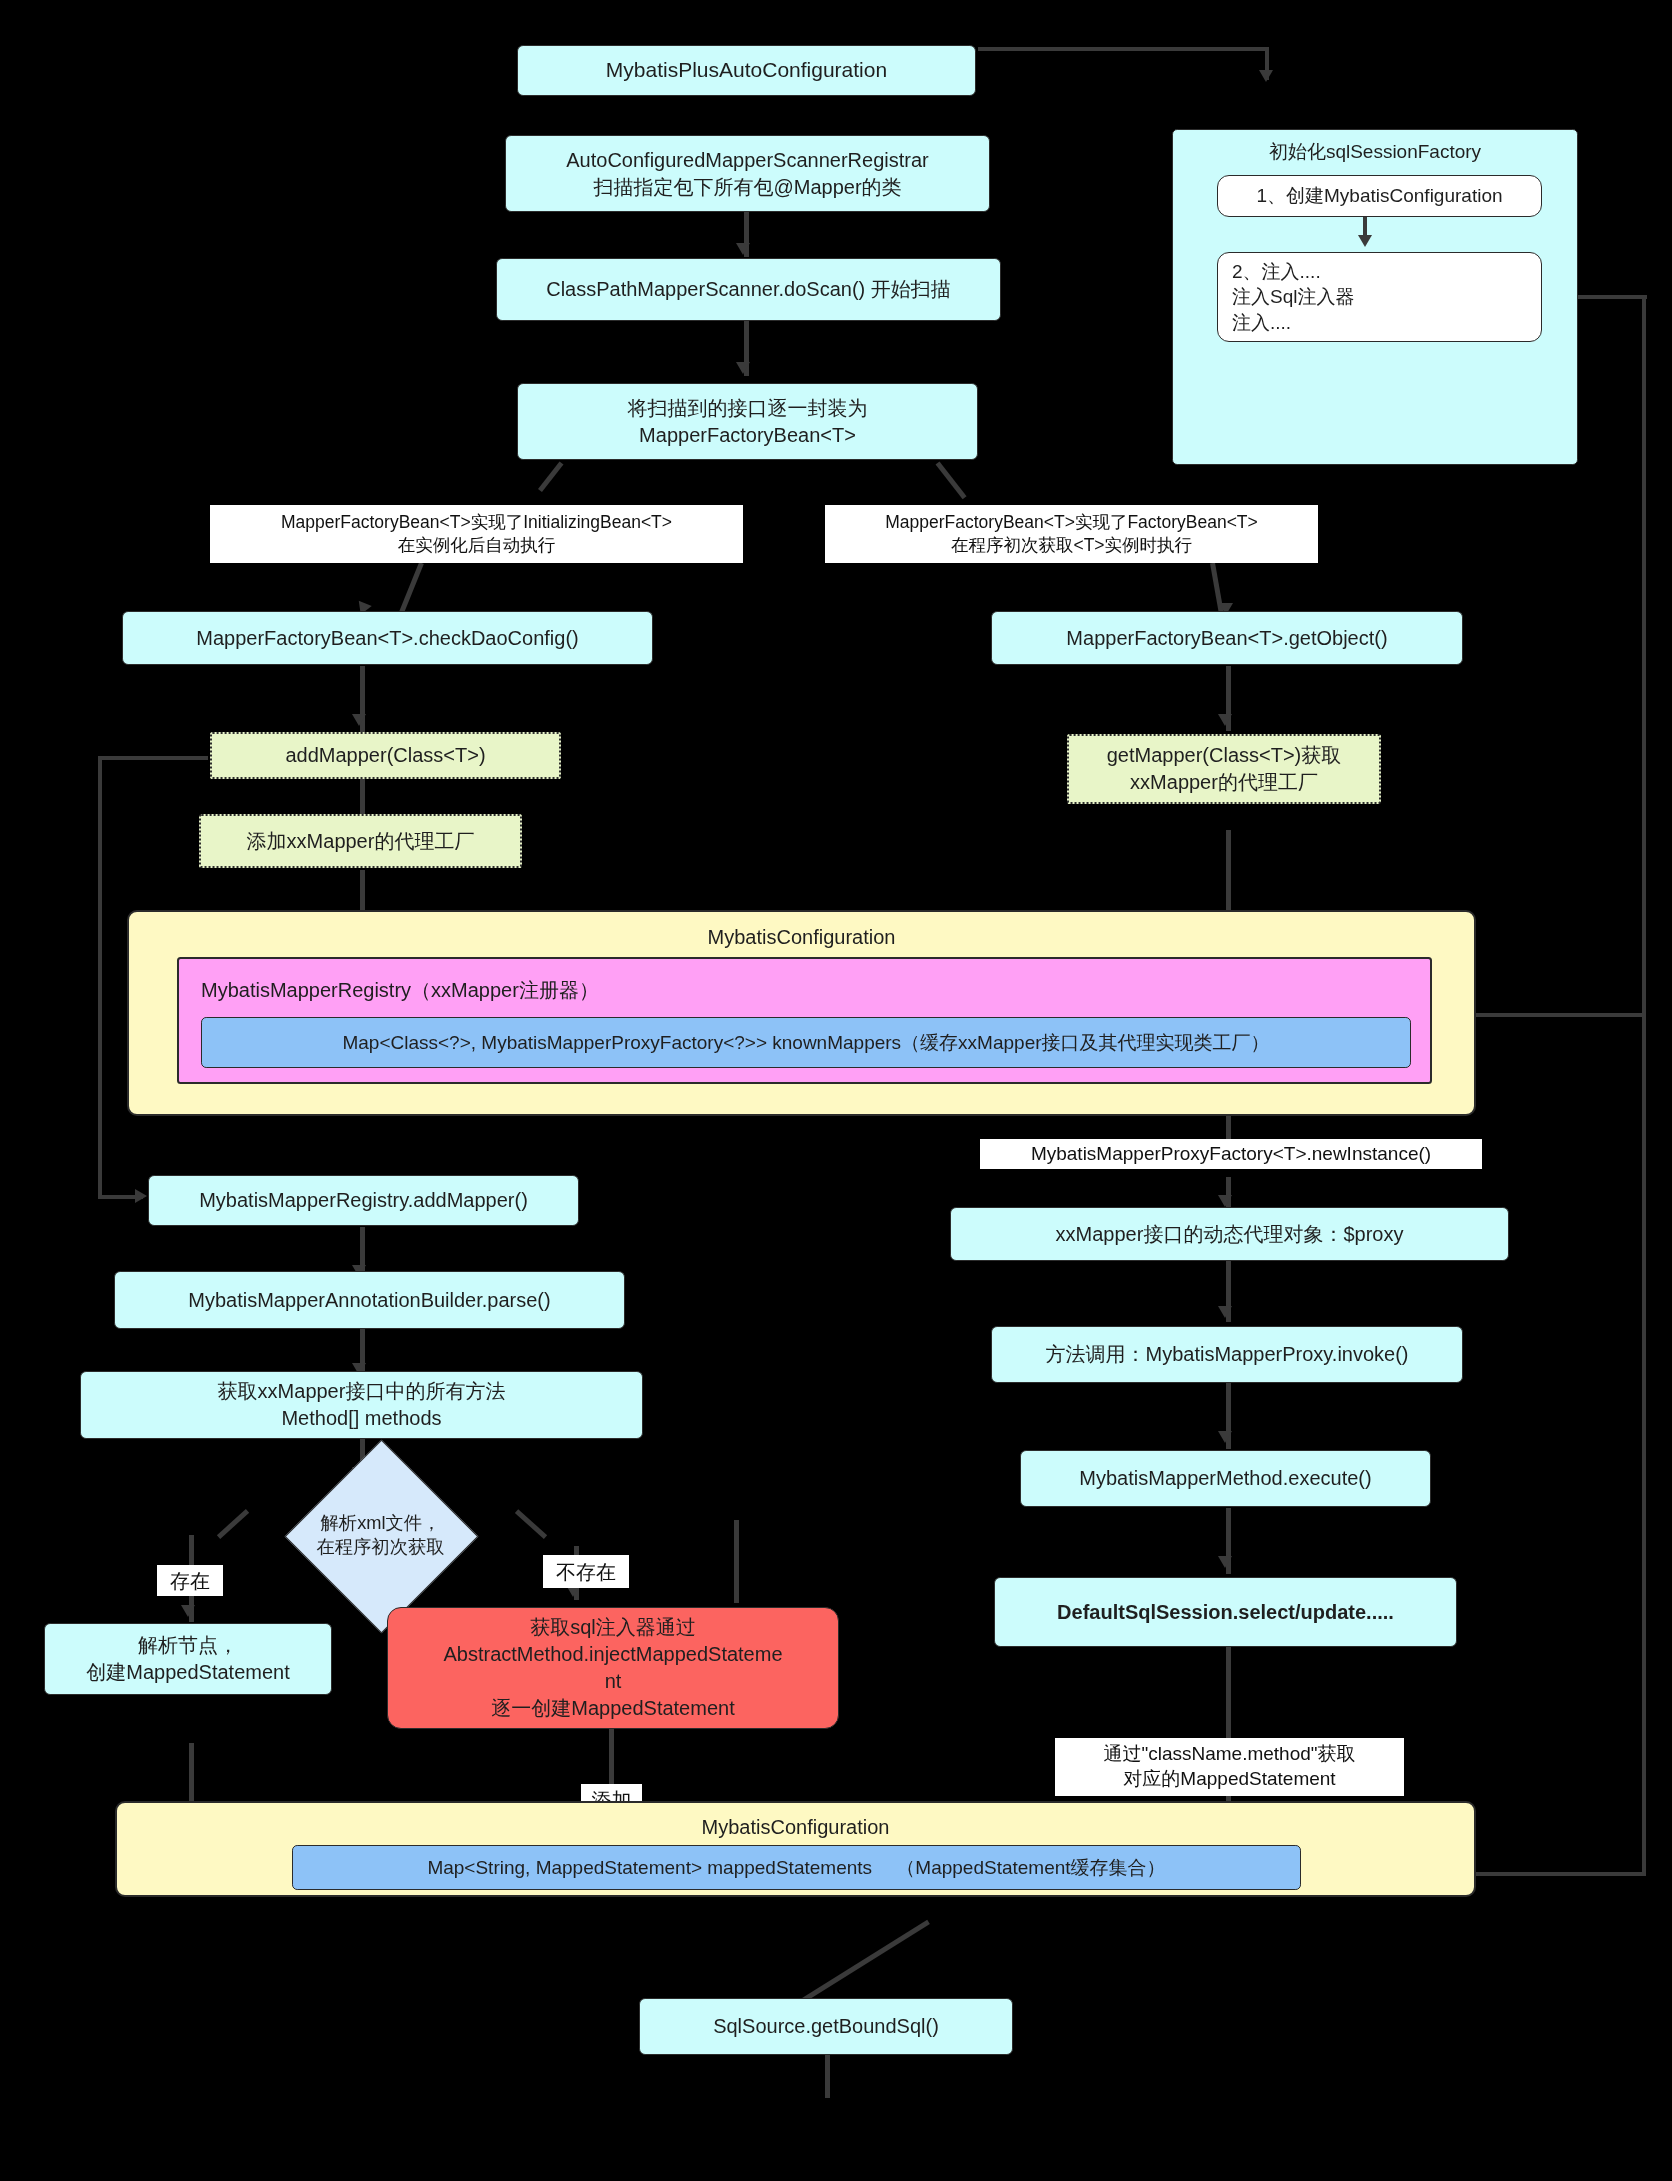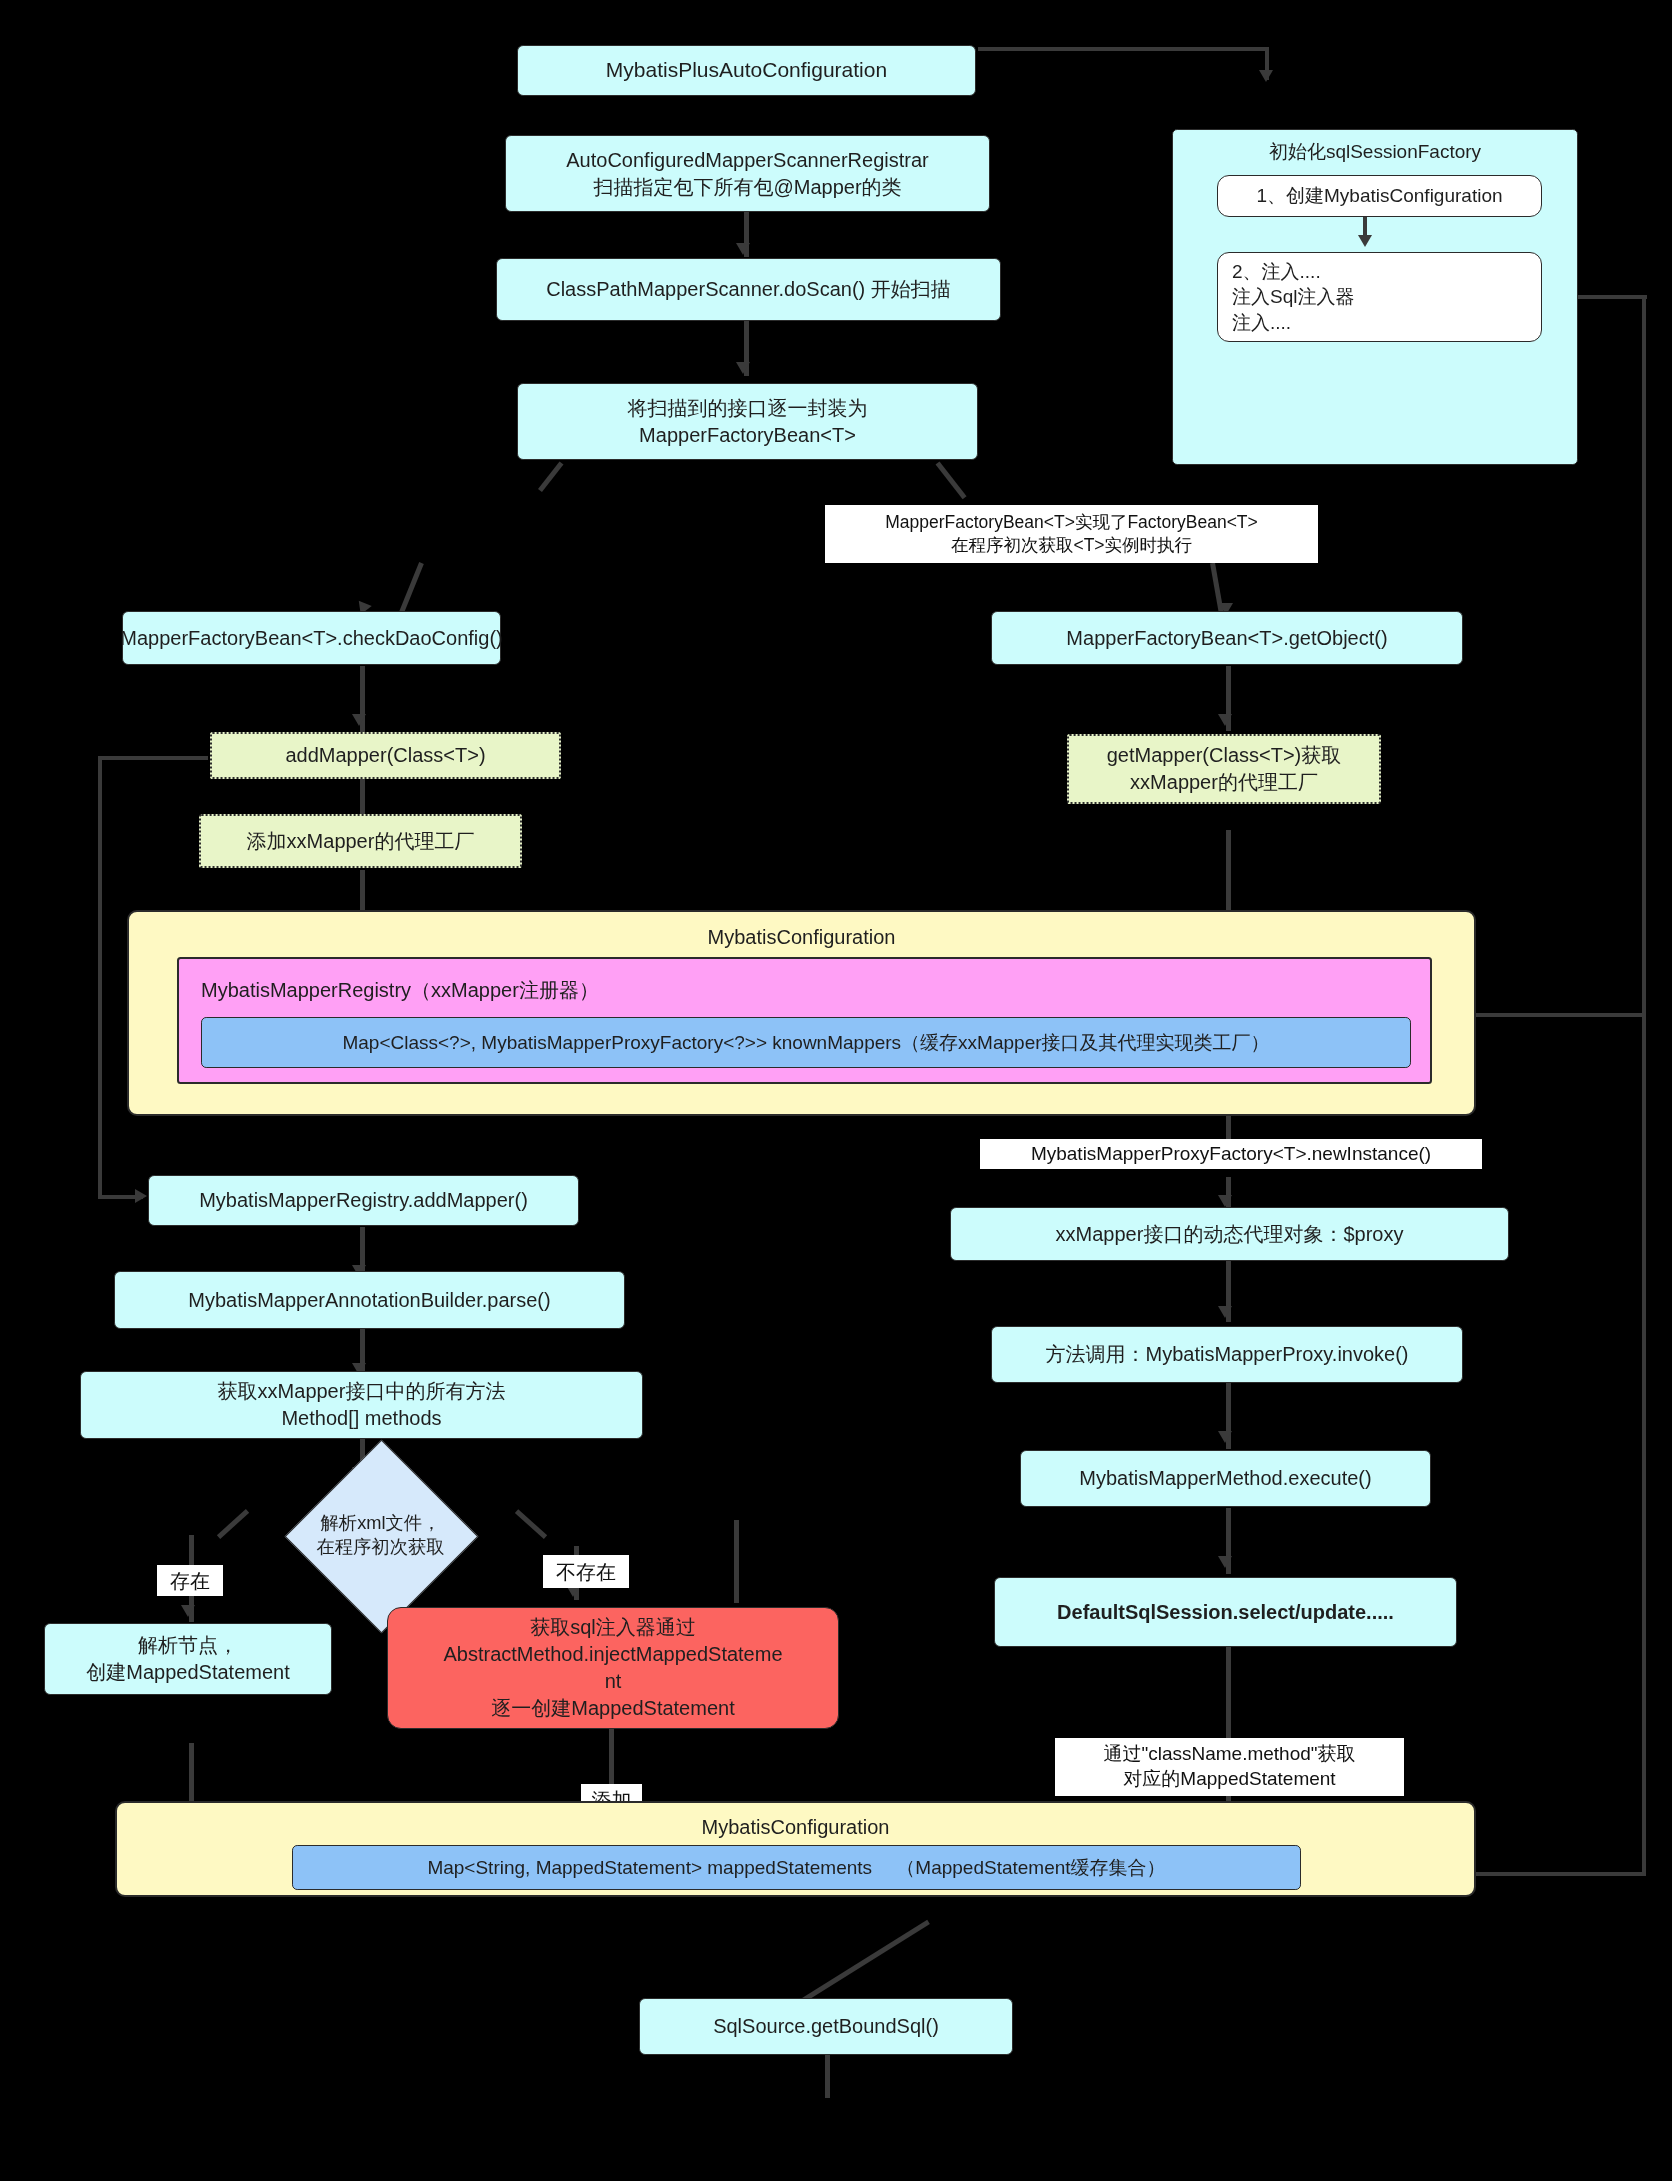--- a/index.html
+++ b/index.html
@@ -155,25 +155,27 @@
     <div class="grouptitle">初始化sqlSessionFactory</div>
     <div class="node plainwhite" style="left:44px;top:45px;width:325px;height:42px;font-size:19px;">1、创建MybatisConfiguration</div>
     <div class="arrow ar-down" style="left:185px;top:105px;"></div>
     <div class="ln" style="left:190px;top:87px;width:4.4px;height:23px;"></div>
     <div class="node plainwhite" style="left:44px;top:122px;width:325px;height:90px;font-size:19px;white-space:pre-line;
                 justify-content:flex-start;text-align:left;padding-left:14px;">2、注入....
     注入Sql注入器
     注入....</div>
   </div>
 
+  <div class="label" style="left:210px;top:505px;width:533px;height:58px;display:flex;align-items:center;justify-content:center;">MapperFactoryBean&lt;T&gt;实现了InitializingBean&lt;T&gt;
+在实例化后自动执行</div>
 
   <div class="label" style="left:825px;top:505px;width:493px;height:58px;display:flex;align-items:center;justify-content:center;">MapperFactoryBean&lt;T&gt;实现了FactoryBean&lt;T&gt;
 在程序初次获取&lt;T&gt;实例时执行</div>
 
-  <div class="node cyan" style="left:122px;top:611px;width:379px;height:54px;font-size:20px;text-align:center;">MapperFactoryBean&lt;T&gt;.checkDaoConfig()</div>
+  <div class="node cyan" style="left:122px;top:611px;width:531px;height:54px;font-size:20px;text-align:center;">MapperFactoryBean&lt;T&gt;.checkDaoConfig()</div>
 
   <div class="node cyan" style="left:991px;top:611px;width:472px;height:54px;font-size:20px;">MapperFactoryBean&lt;T&gt;.getObject()</div>
 
   <div class="node green" style="left:210px;top:732px;width:351px;height:47px;font-size:20px;">addMapper(Class&lt;T&gt;)</div>
 
   <div class="node green" style="left:199px;top:814px;width:323px;height:54px;font-size:20px;">添加xxMapper的代理工厂</div>
 
   <div class="node green" style="left:1067px;top:734px;width:314px;height:70px;font-size:20px;white-space:pre-line;">getMapper(Class&lt;T&gt;)获取
 xxMapper的代理工厂</div>
 

